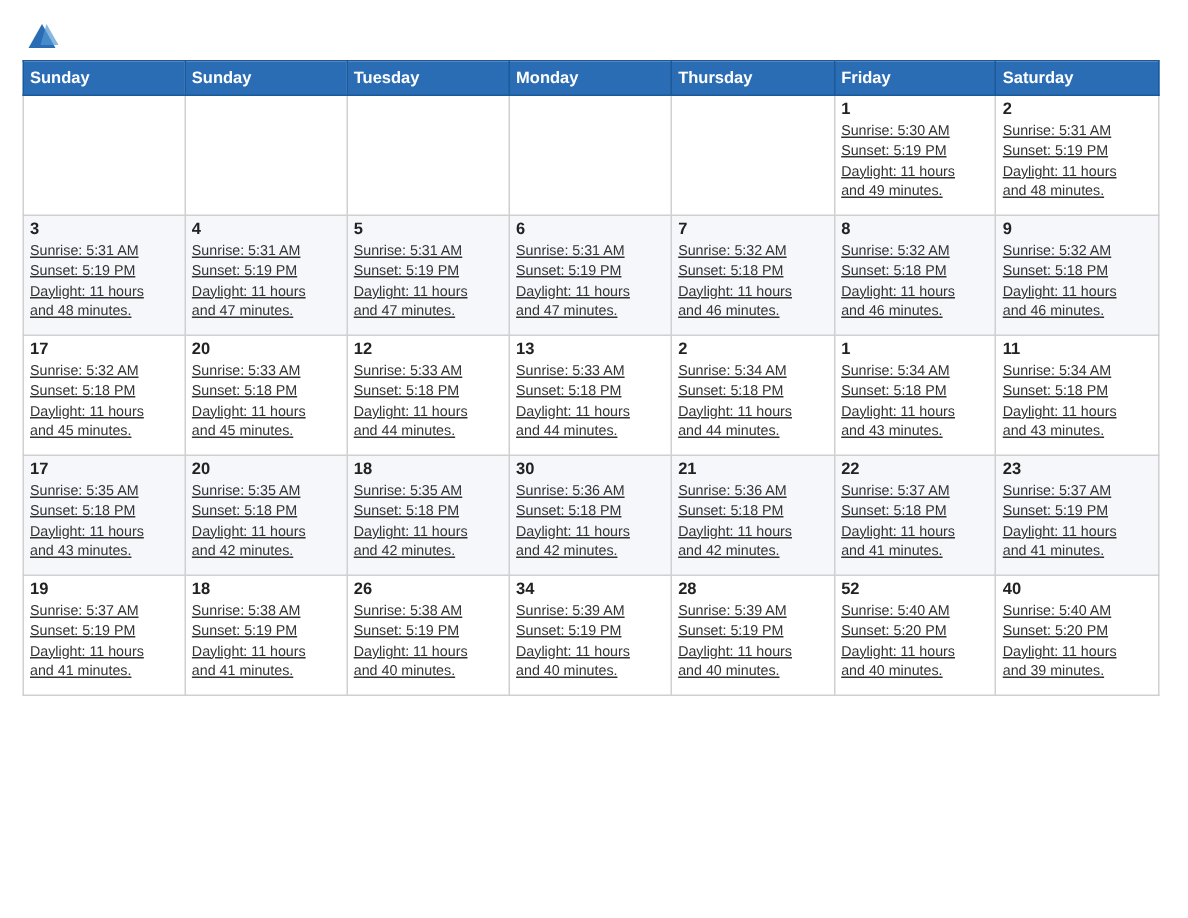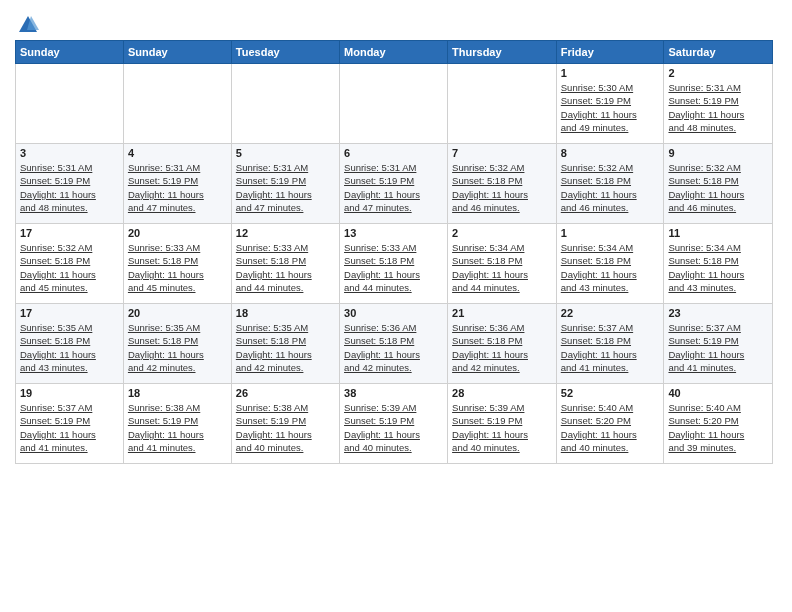--- a/index.html
+++ b/index.html
@@ -250,21 +250,21 @@
           </td>
           <td>
             <span class="day-number">18</span>
             <div class="day-info">Sunrise: 5:38 AM<br>Sunset: 5:19 PM<br>Daylight: 11 hours<br>and 41 minutes.</div>
           </td>
           <td>
             <span class="day-number">26</span>
             <div class="day-info">Sunrise: 5:38 AM<br>Sunset: 5:19 PM<br>Daylight: 11 hours<br>and 40 minutes.</div>
           </td>
           <td>
-            <span class="day-number">38</span>
+            <span class="day-number">34</span>
             <div class="day-info">Sunrise: 5:39 AM<br>Sunset: 5:19 PM<br>Daylight: 11 hours<br>and 40 minutes.</div>
           </td>
           <td>
             <span class="day-number">28</span>
             <div class="day-info">Sunrise: 5:39 AM<br>Sunset: 5:19 PM<br>Daylight: 11 hours<br>and 40 minutes.</div>
           </td>
           <td>
             <span class="day-number">52</span>
             <div class="day-info">Sunrise: 5:40 AM<br>Sunset: 5:20 PM<br>Daylight: 11 hours<br>and 40 minutes.</div>
           </td>

